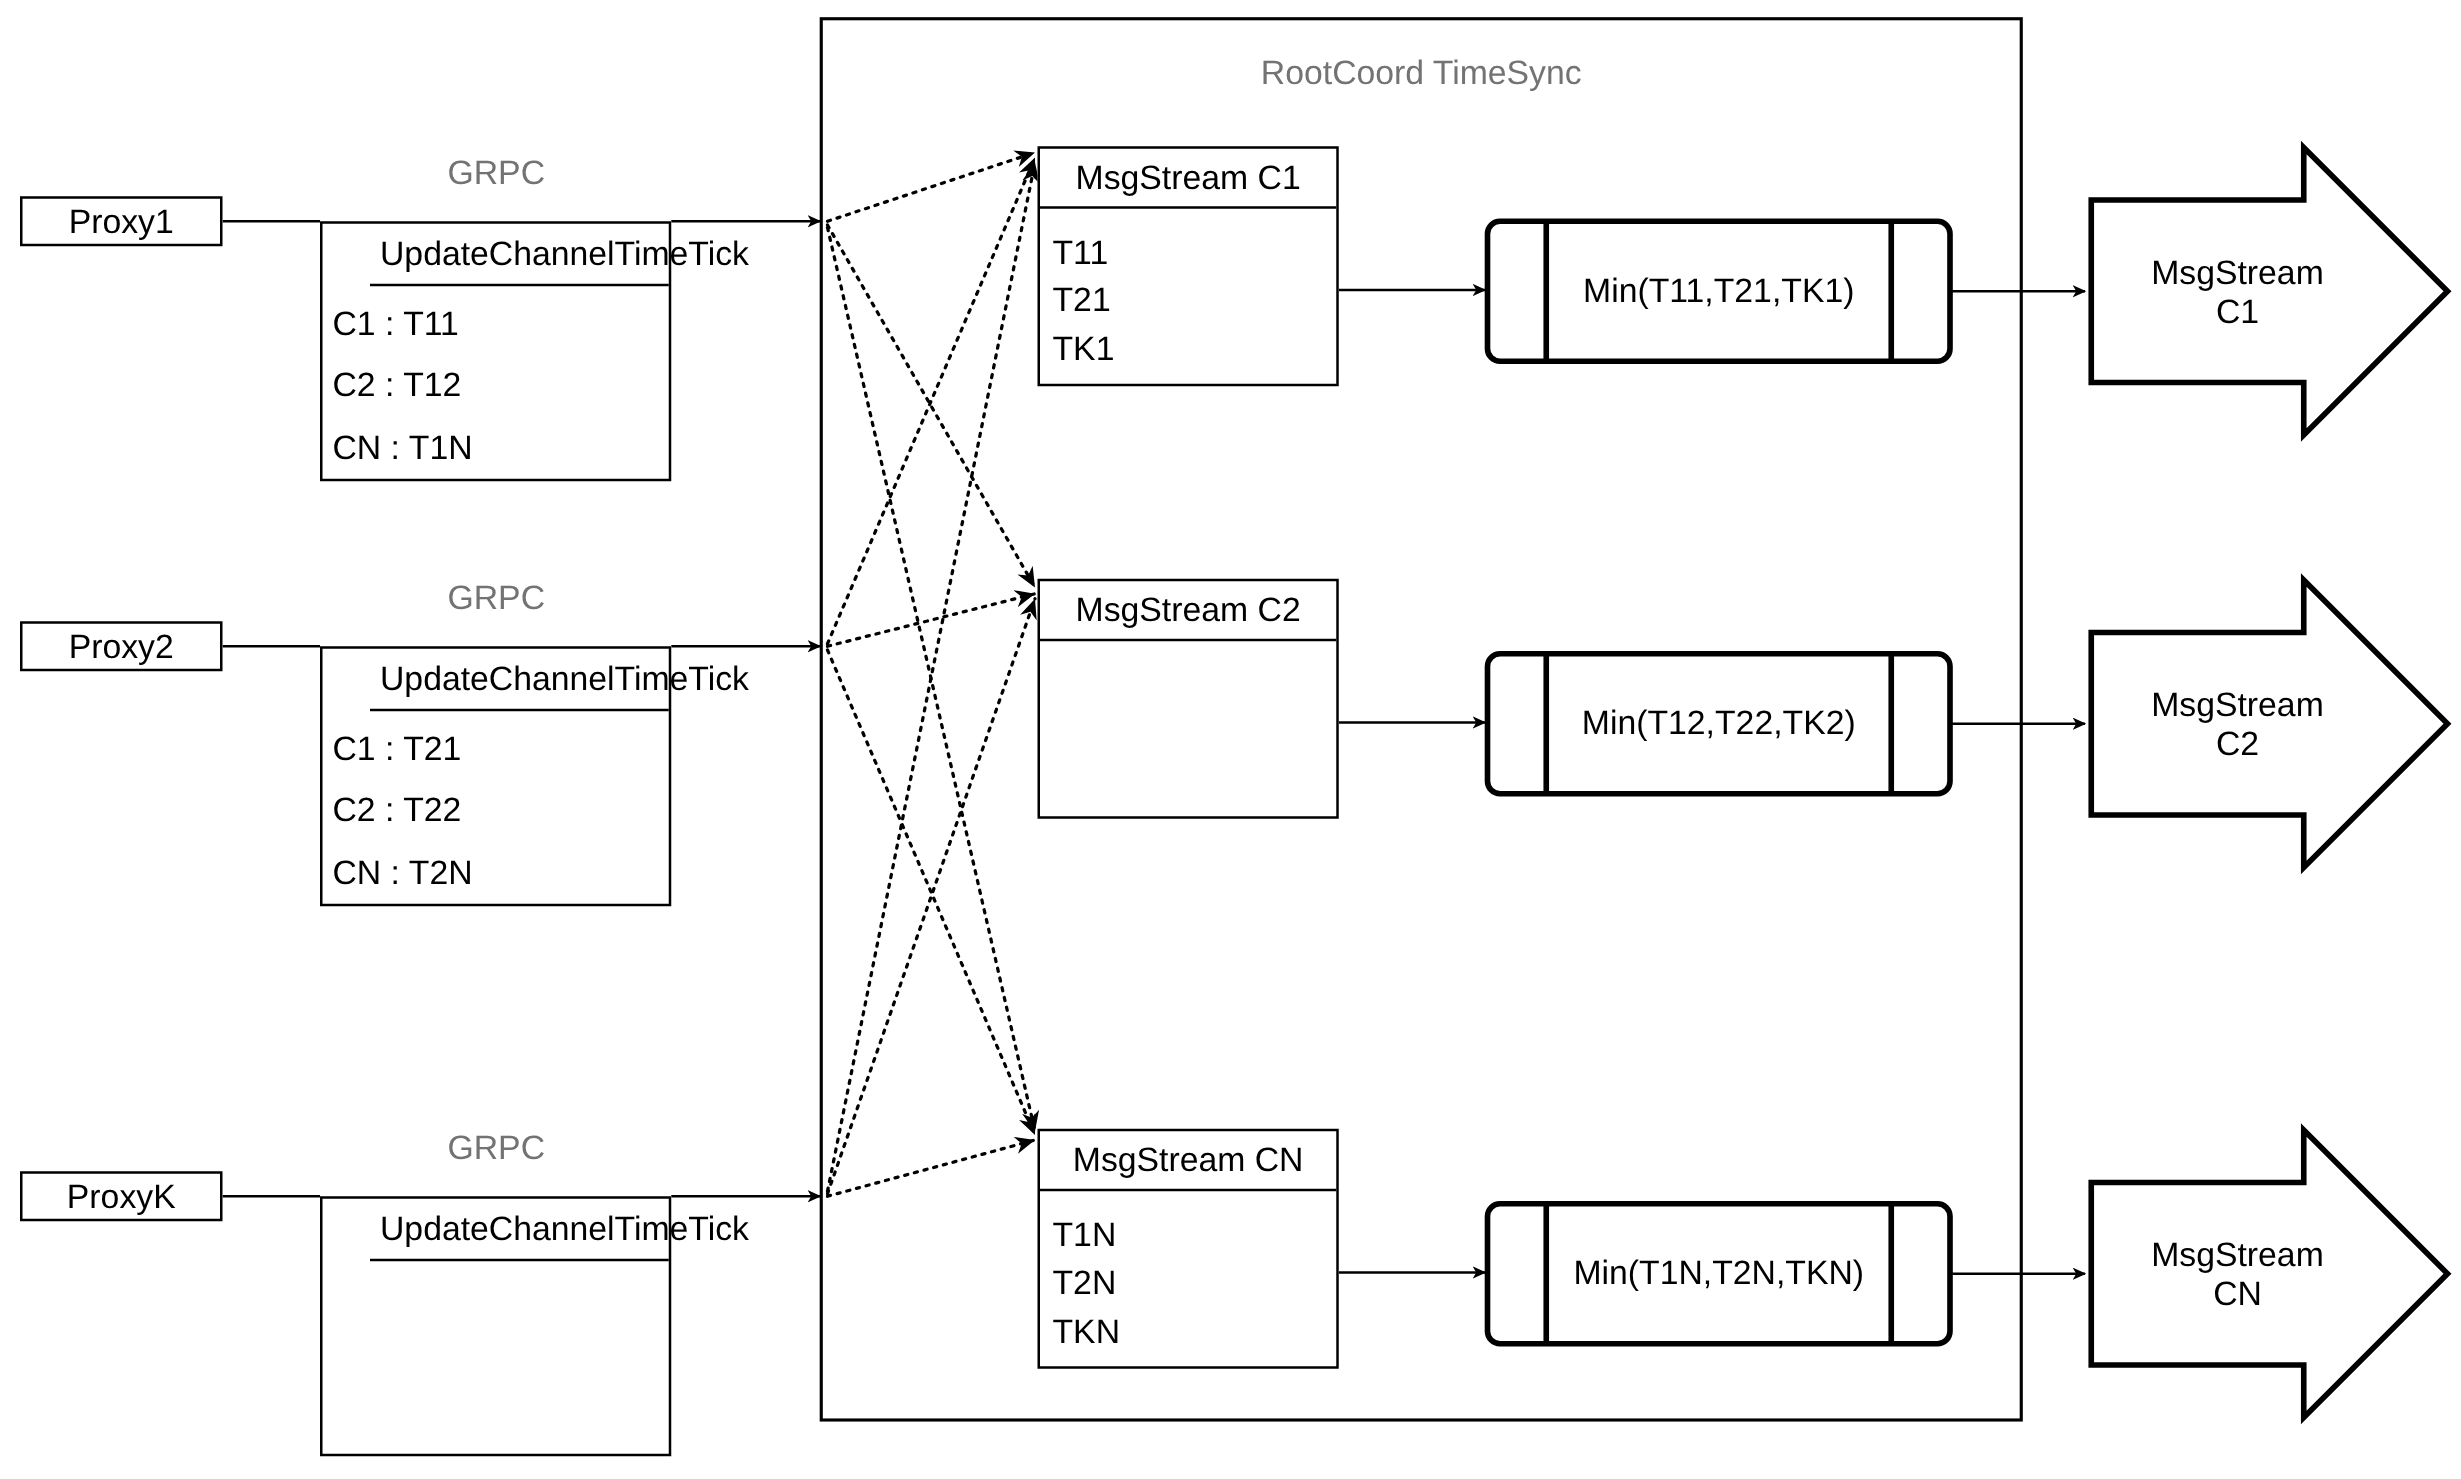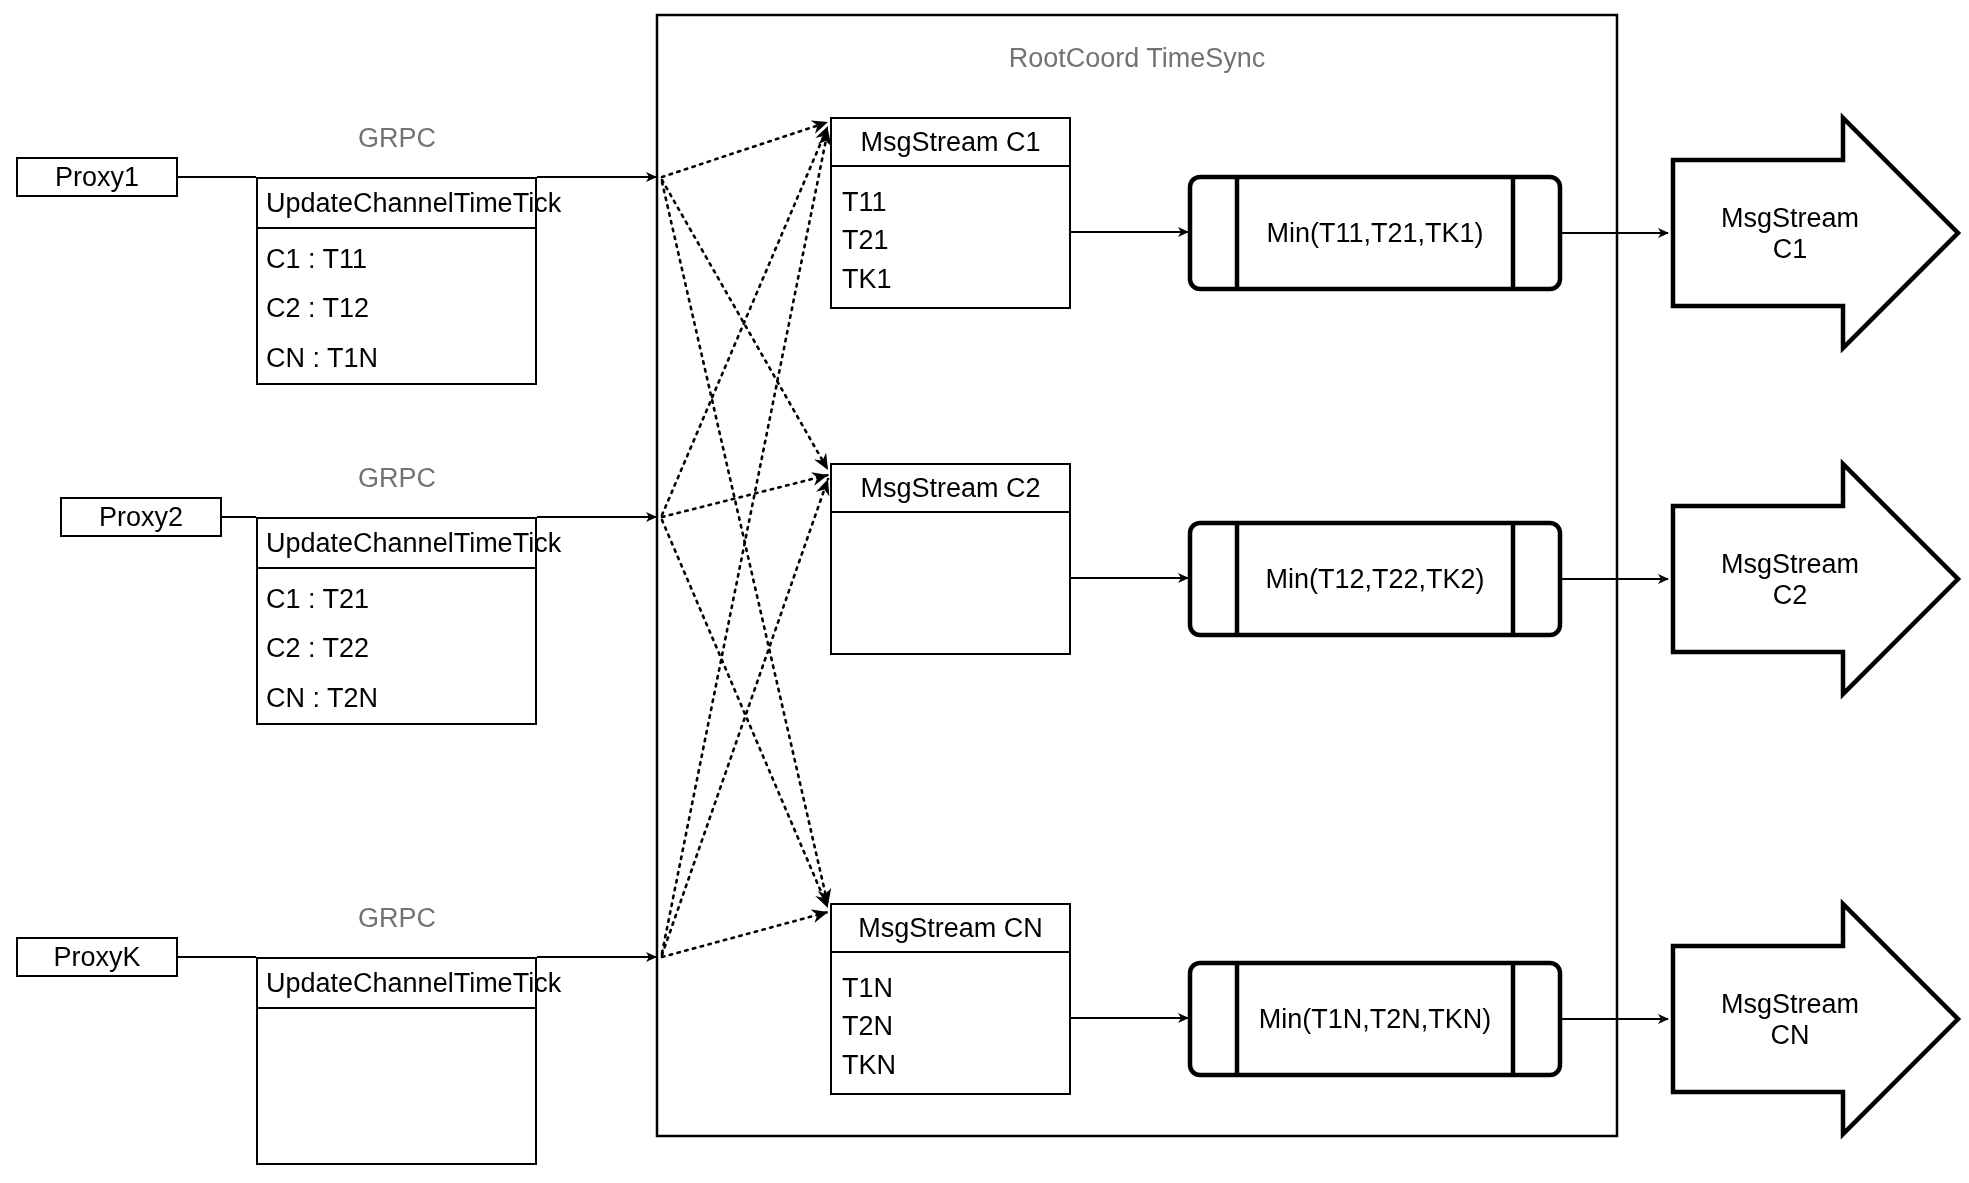--- a/index.html
+++ b/index.html
@@ -49,20 +49,21 @@
     display: flex;
     flex-direction: column;
   }
   .uct-head {
     height: 48px;
     border-bottom: 2px solid #000000;
     display: flex;
     align-items: center;
     padding-left: 8px;
     font-size: 27px;
+    margin-left: 38px;
   }
   .uct-body {
     flex: 1;
     display: flex;
     flex-direction: column;
     justify-content: space-around;
     padding: 6px 0 0 8px;
     font-size: 27px;
   }
   .ms-box {
@@ -192,21 +193,21 @@
     <div class="ms-head">MsgStream C1</div>
     <div class="ms-body">
       <div>T11</div>
       <div>T21</div>
       <div>TK1</div>
     </div>
   </div>
   <div class="min-label" style="left:1375px; top:233px;">Min(T11,T21,TK1)</div>
   <div class="arrow-label" style="left:1790px; top:234px;">MsgStream C1</div>
 
-  <div class="box proxy-box" style="left:16px; top:497px; width:162px; height:40px;margin-left:44px;">
+  <div class="box proxy-box" style="left:16px; top:497px; width:162px; height:40px;">
     <span>Proxy2</span>
   </div>
   <div class="txt grpc-label center" style="left:397px; top:463px;">GRPC</div>
   <div class="box uct-box" style="left:256px; top:517px; width:281px; height:208px;">
     <div class="uct-head">UpdateChannelTimeTick</div>
     <div class="uct-body">
       <div>C1 :  T21</div>
       <div>C2 :  T22</div>
       <div>CN : T2N</div>
     </div>

